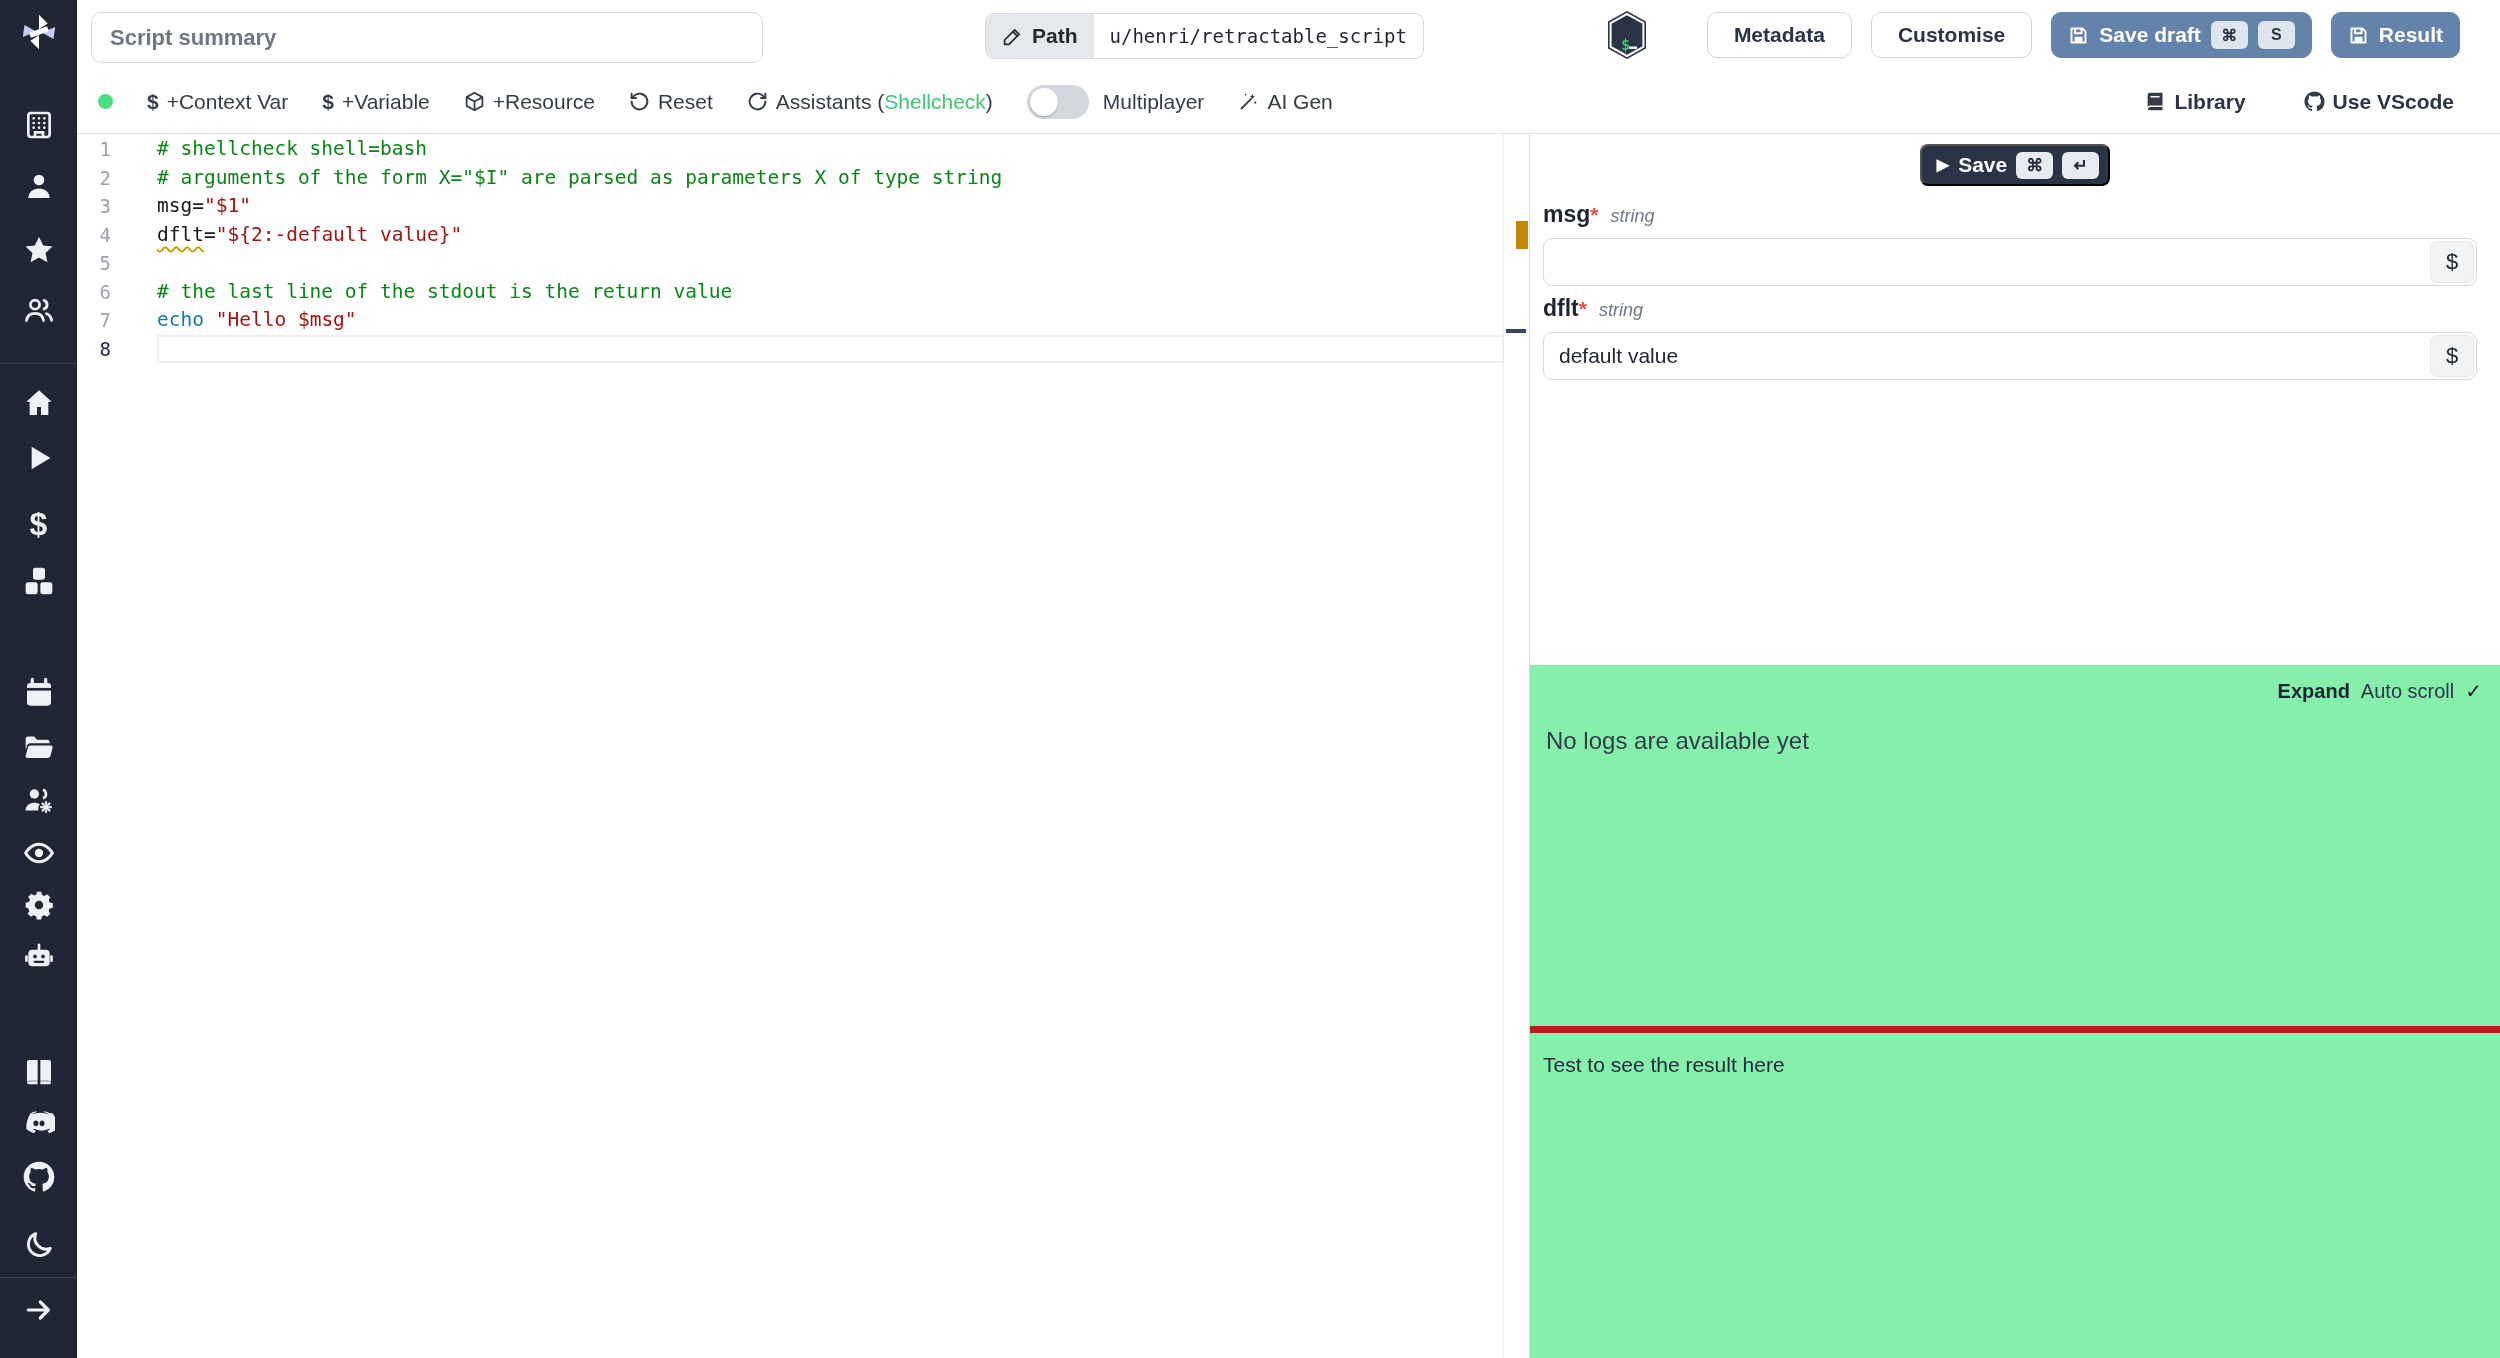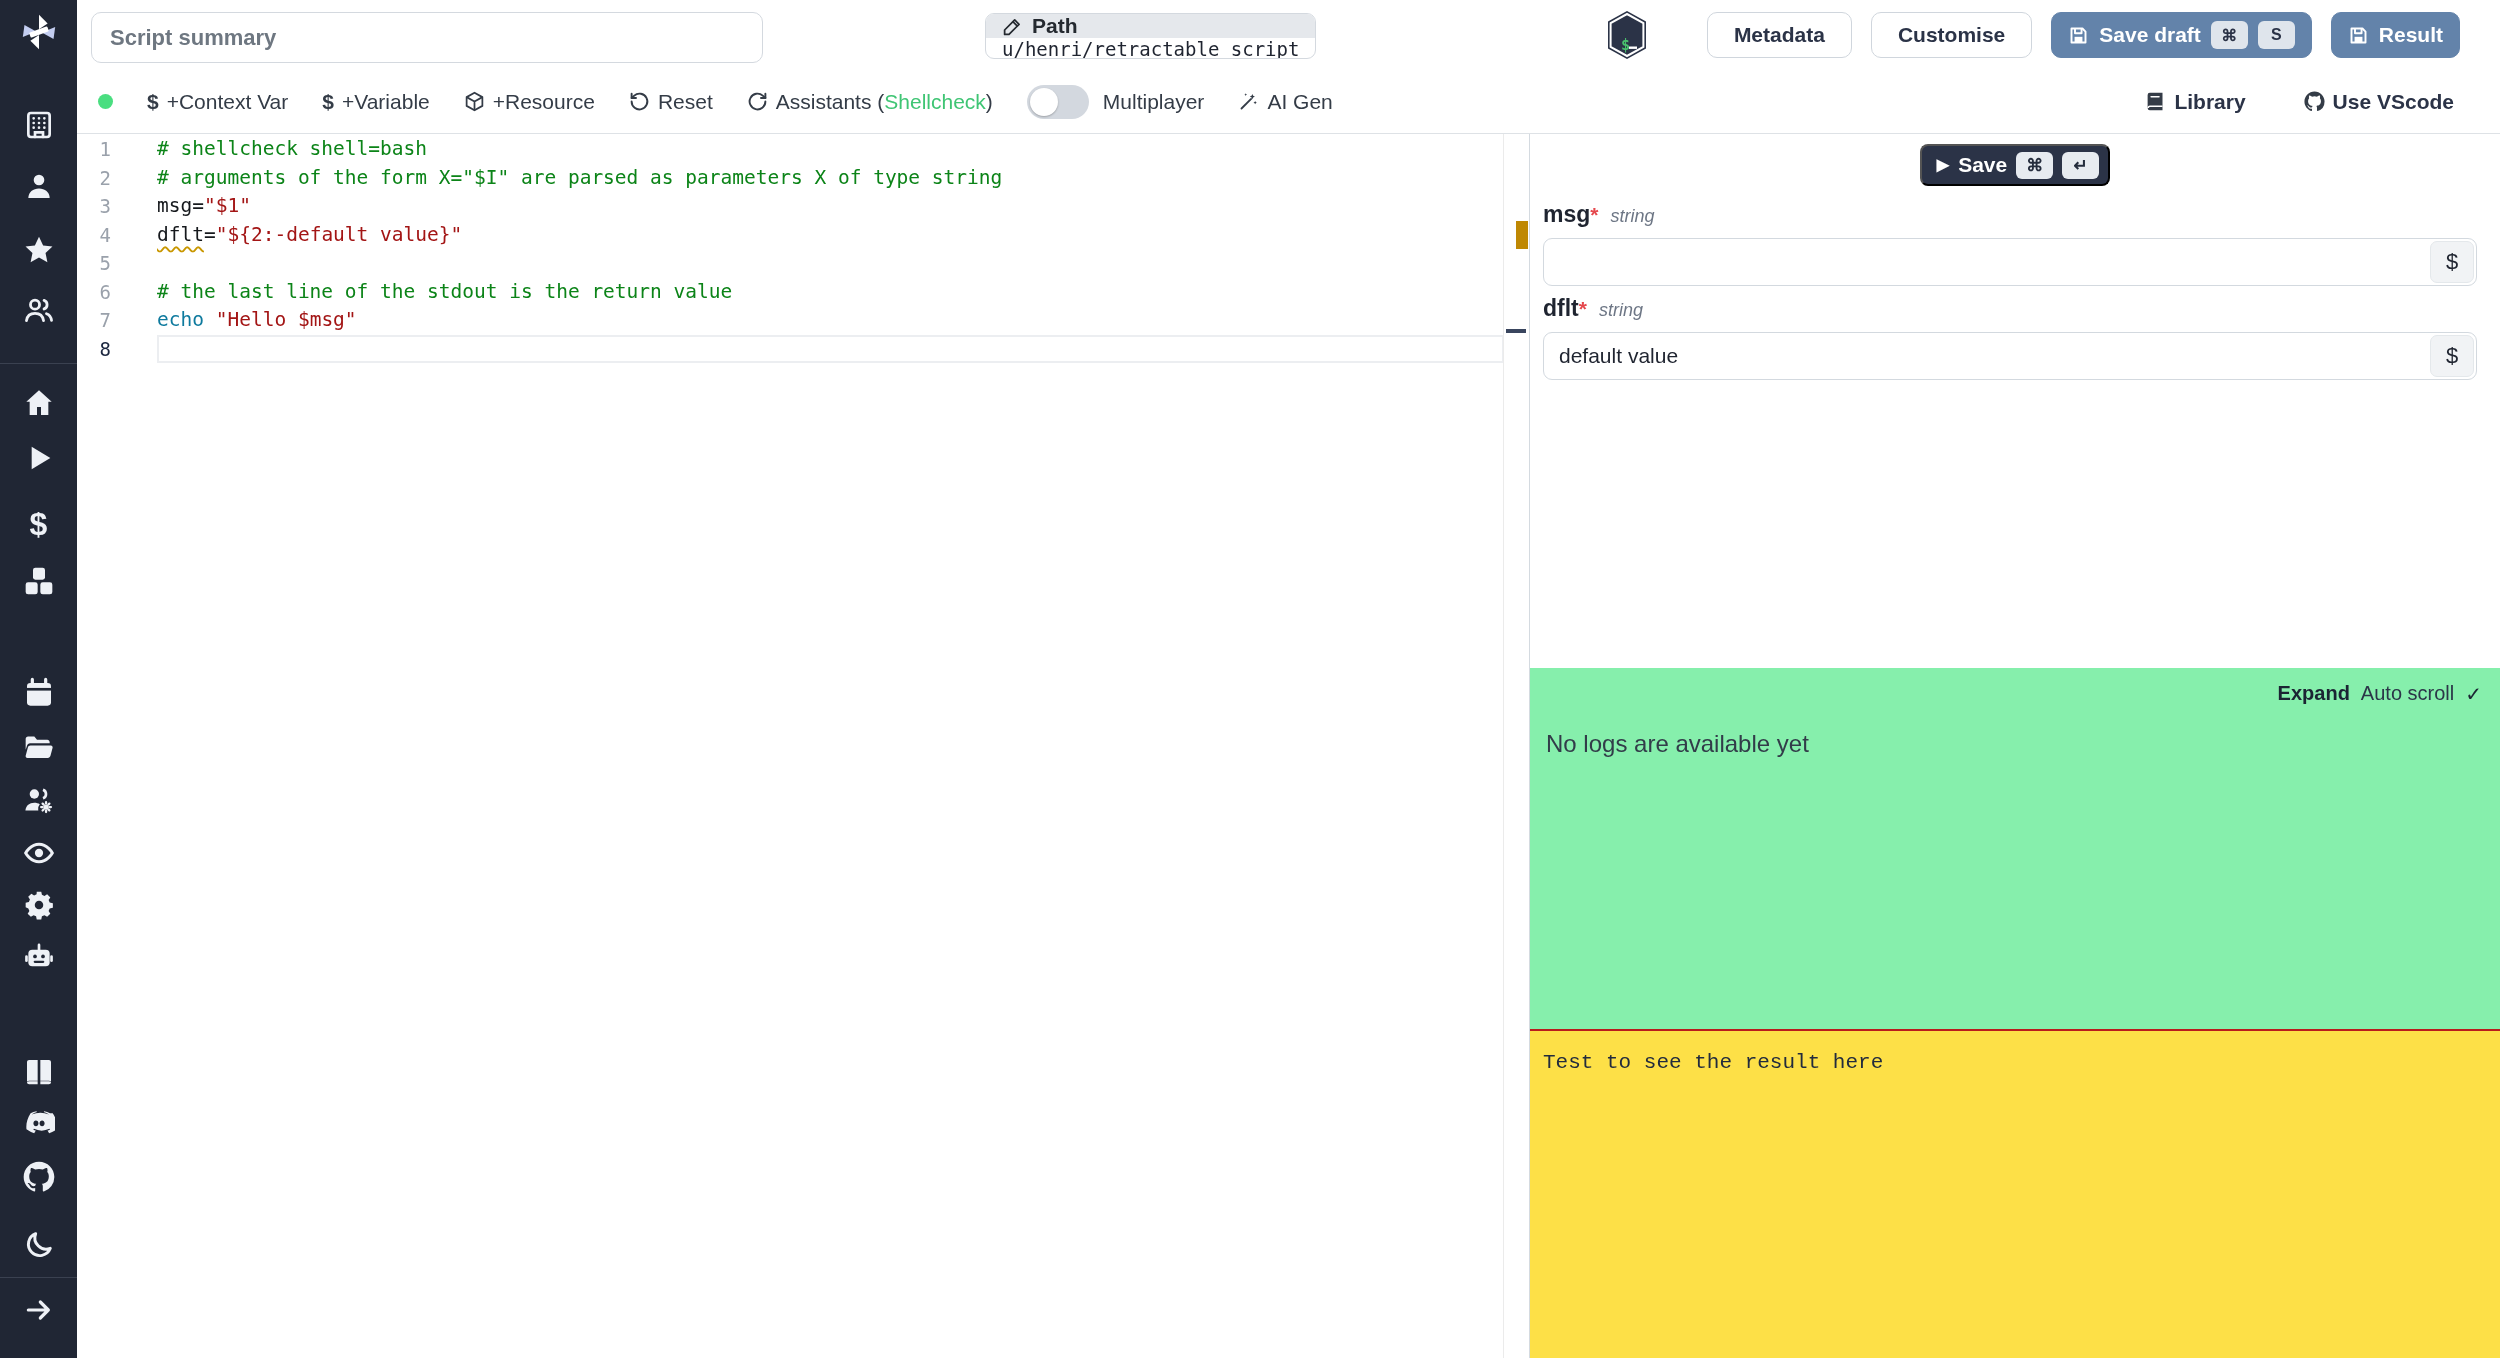--- a/index.html
+++ b/index.html
@@ -15,21 +15,21 @@
   .side-divider{position:absolute;left:0;right:0;height:1px;background:#3a4150;}
   
   .main{flex:1;display:flex;flex-direction:column;height:100%;min-width:0;position:relative;}
   
   .topbar{position:relative;height:70px;flex:none;display:flex;align-items:center;}
   .summary-input{position:absolute;left:14px;top:12px;width:672px;height:51px;border:1px solid #d4d9df;
     border-radius:10px;font-family:"Liberation Sans",sans-serif;font-size:22px;font-weight:600;color:#24292f;
     padding:0 18px;outline:none;box-sizing:border-box;}
   .summary-input::placeholder{color:#6e7781;font-weight:600;}
   .path-group{position:absolute;left:908px;top:13px;height:44px;display:flex;align-items:stretch;
-    border:1px solid #d4d9df;border-radius:9px;overflow:hidden;background:#fff;flex-direction:column;}
+    border:1px solid #d4d9df;border-radius:9px;overflow:hidden;background:#fff;}
   .path-chip{display:flex;align-items:center;gap:9px;background:#e5e8ec;padding:0 16px;
     font-size:21px;font-weight:700;color:#24292f;cursor:pointer;}
   .path-chip svg{width:21px;height:21px;}
   .path-value{display:flex;align-items:center;padding:0 16px;font-family:"DejaVu Sans Mono","Liberation Mono",monospace;
     font-size:19px;color:#1f2430;}
   .lang-logo{position:absolute;left:1528px;top:9px;width:44px;height:52px;}
   .topbar-actions{position:absolute;right:40px;top:12px;display:flex;gap:19px;}
   .btn{display:flex;align-items:center;justify-content:center;gap:10px;height:46px;border-radius:10px;
     font-size:21px;font-weight:600;cursor:pointer;box-sizing:border-box;}
   .btn-outline{background:#fff;border:1px solid #d0d6dd;color:#2b3347;padding:0 26px;}
@@ -91,21 +91,21 @@
   .tab{display:flex;align-items:center;padding:0 15px;font-size:20px;font-weight:600;color:#39455c;
     border-bottom:3px solid transparent;cursor:pointer;box-sizing:border-box;}
   .tab.active{color:#171e2b;border-bottom-color:#2b3347;}
   .logs-area{height:361px;flex:none;background:#86efac;position:relative;}
   .logs-head{position:absolute;top:14px;right:18px;display:flex;align-items:center;gap:11px;}
   .expand-label{font-size:20px;font-weight:700;color:#1b2433;cursor:pointer;}
   .autoscroll-label{font-size:20px;color:#2b3648;}
   .check{font-size:20px;color:#1b2433;}
   .logs-empty{position:absolute;left:16px;top:62px;font-family:Liberation Sans, sans-serif;
     font-size:24px;color:#323c49;}
-  .result-area{flex:1;border-top:2px solid #b91c1c;background:#fde047;padding:20px 13px;box-sizing:border-box;font-family:Liberation Mono, monospace;}
+  .result-area{flex:1;border-top:7px solid #b91c1c;background:#86efac;padding:20px 13px;box-sizing:border-box;}
   .result-placeholder{font-size:21px;color:#222b3d;}
 </style>
 </head>
 <body>
 
 <div class="app">
 
   <aside class="sidebar">
     <div class="side-logo">
       <svg viewBox="0 0 48 48">

